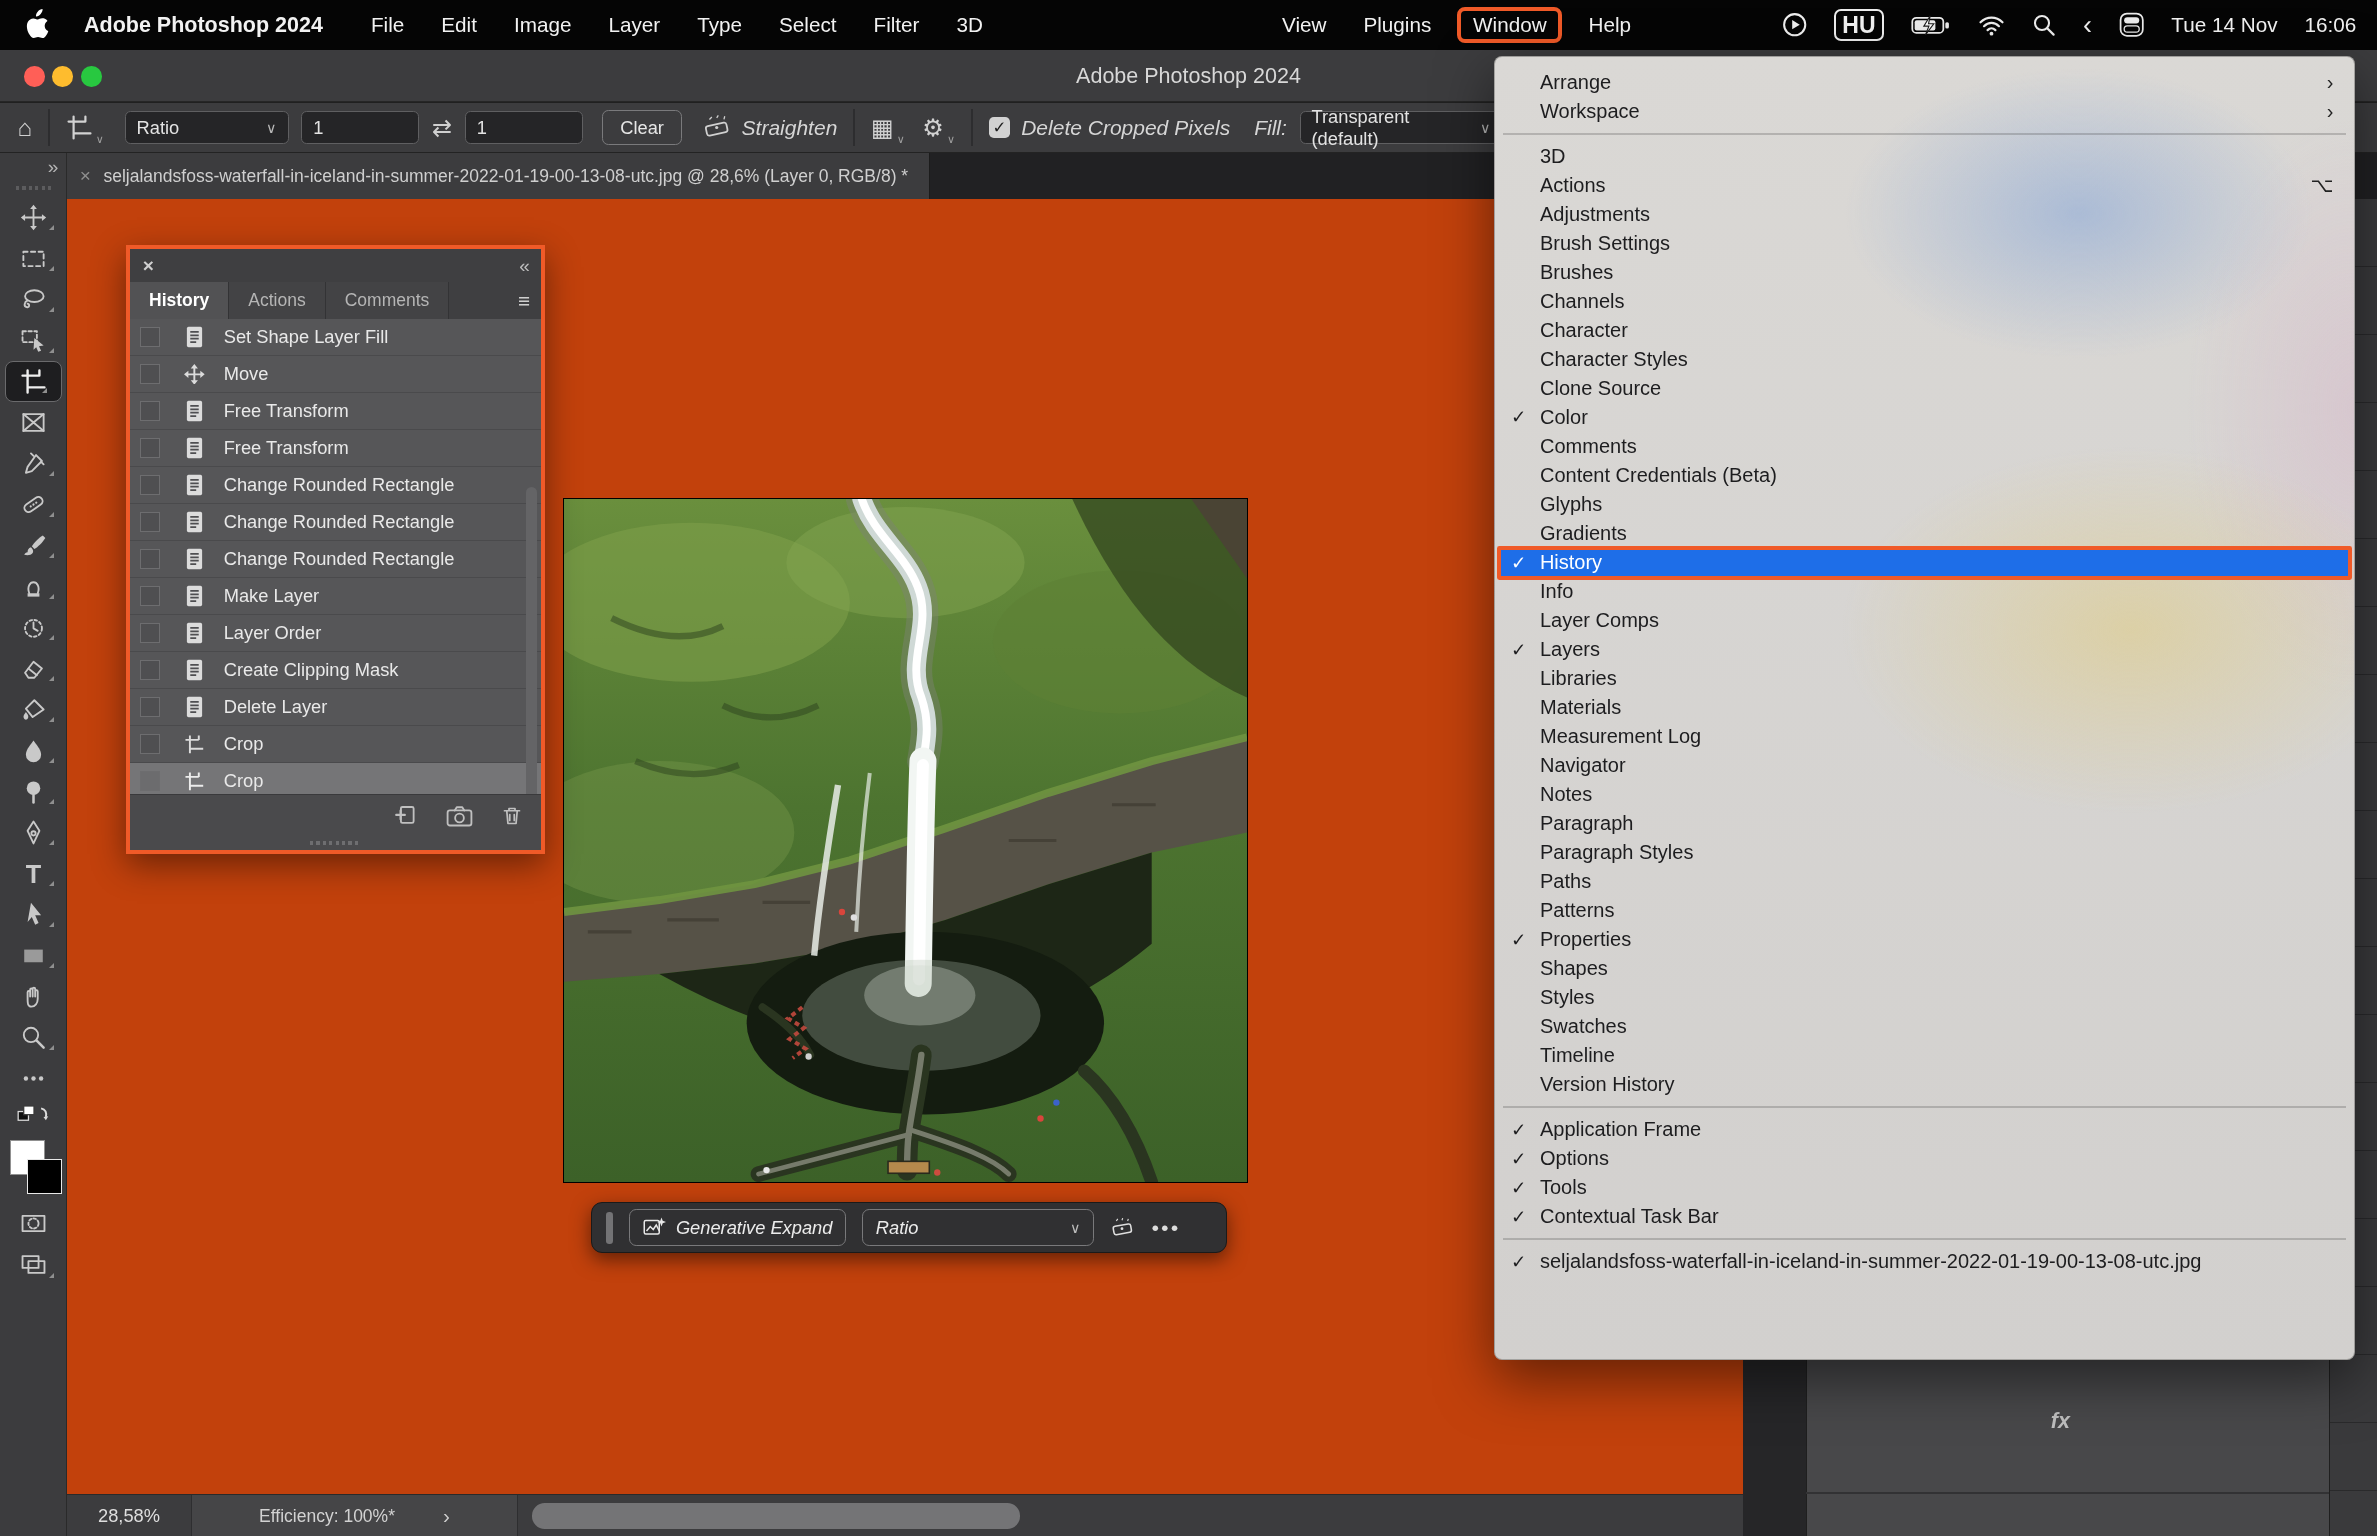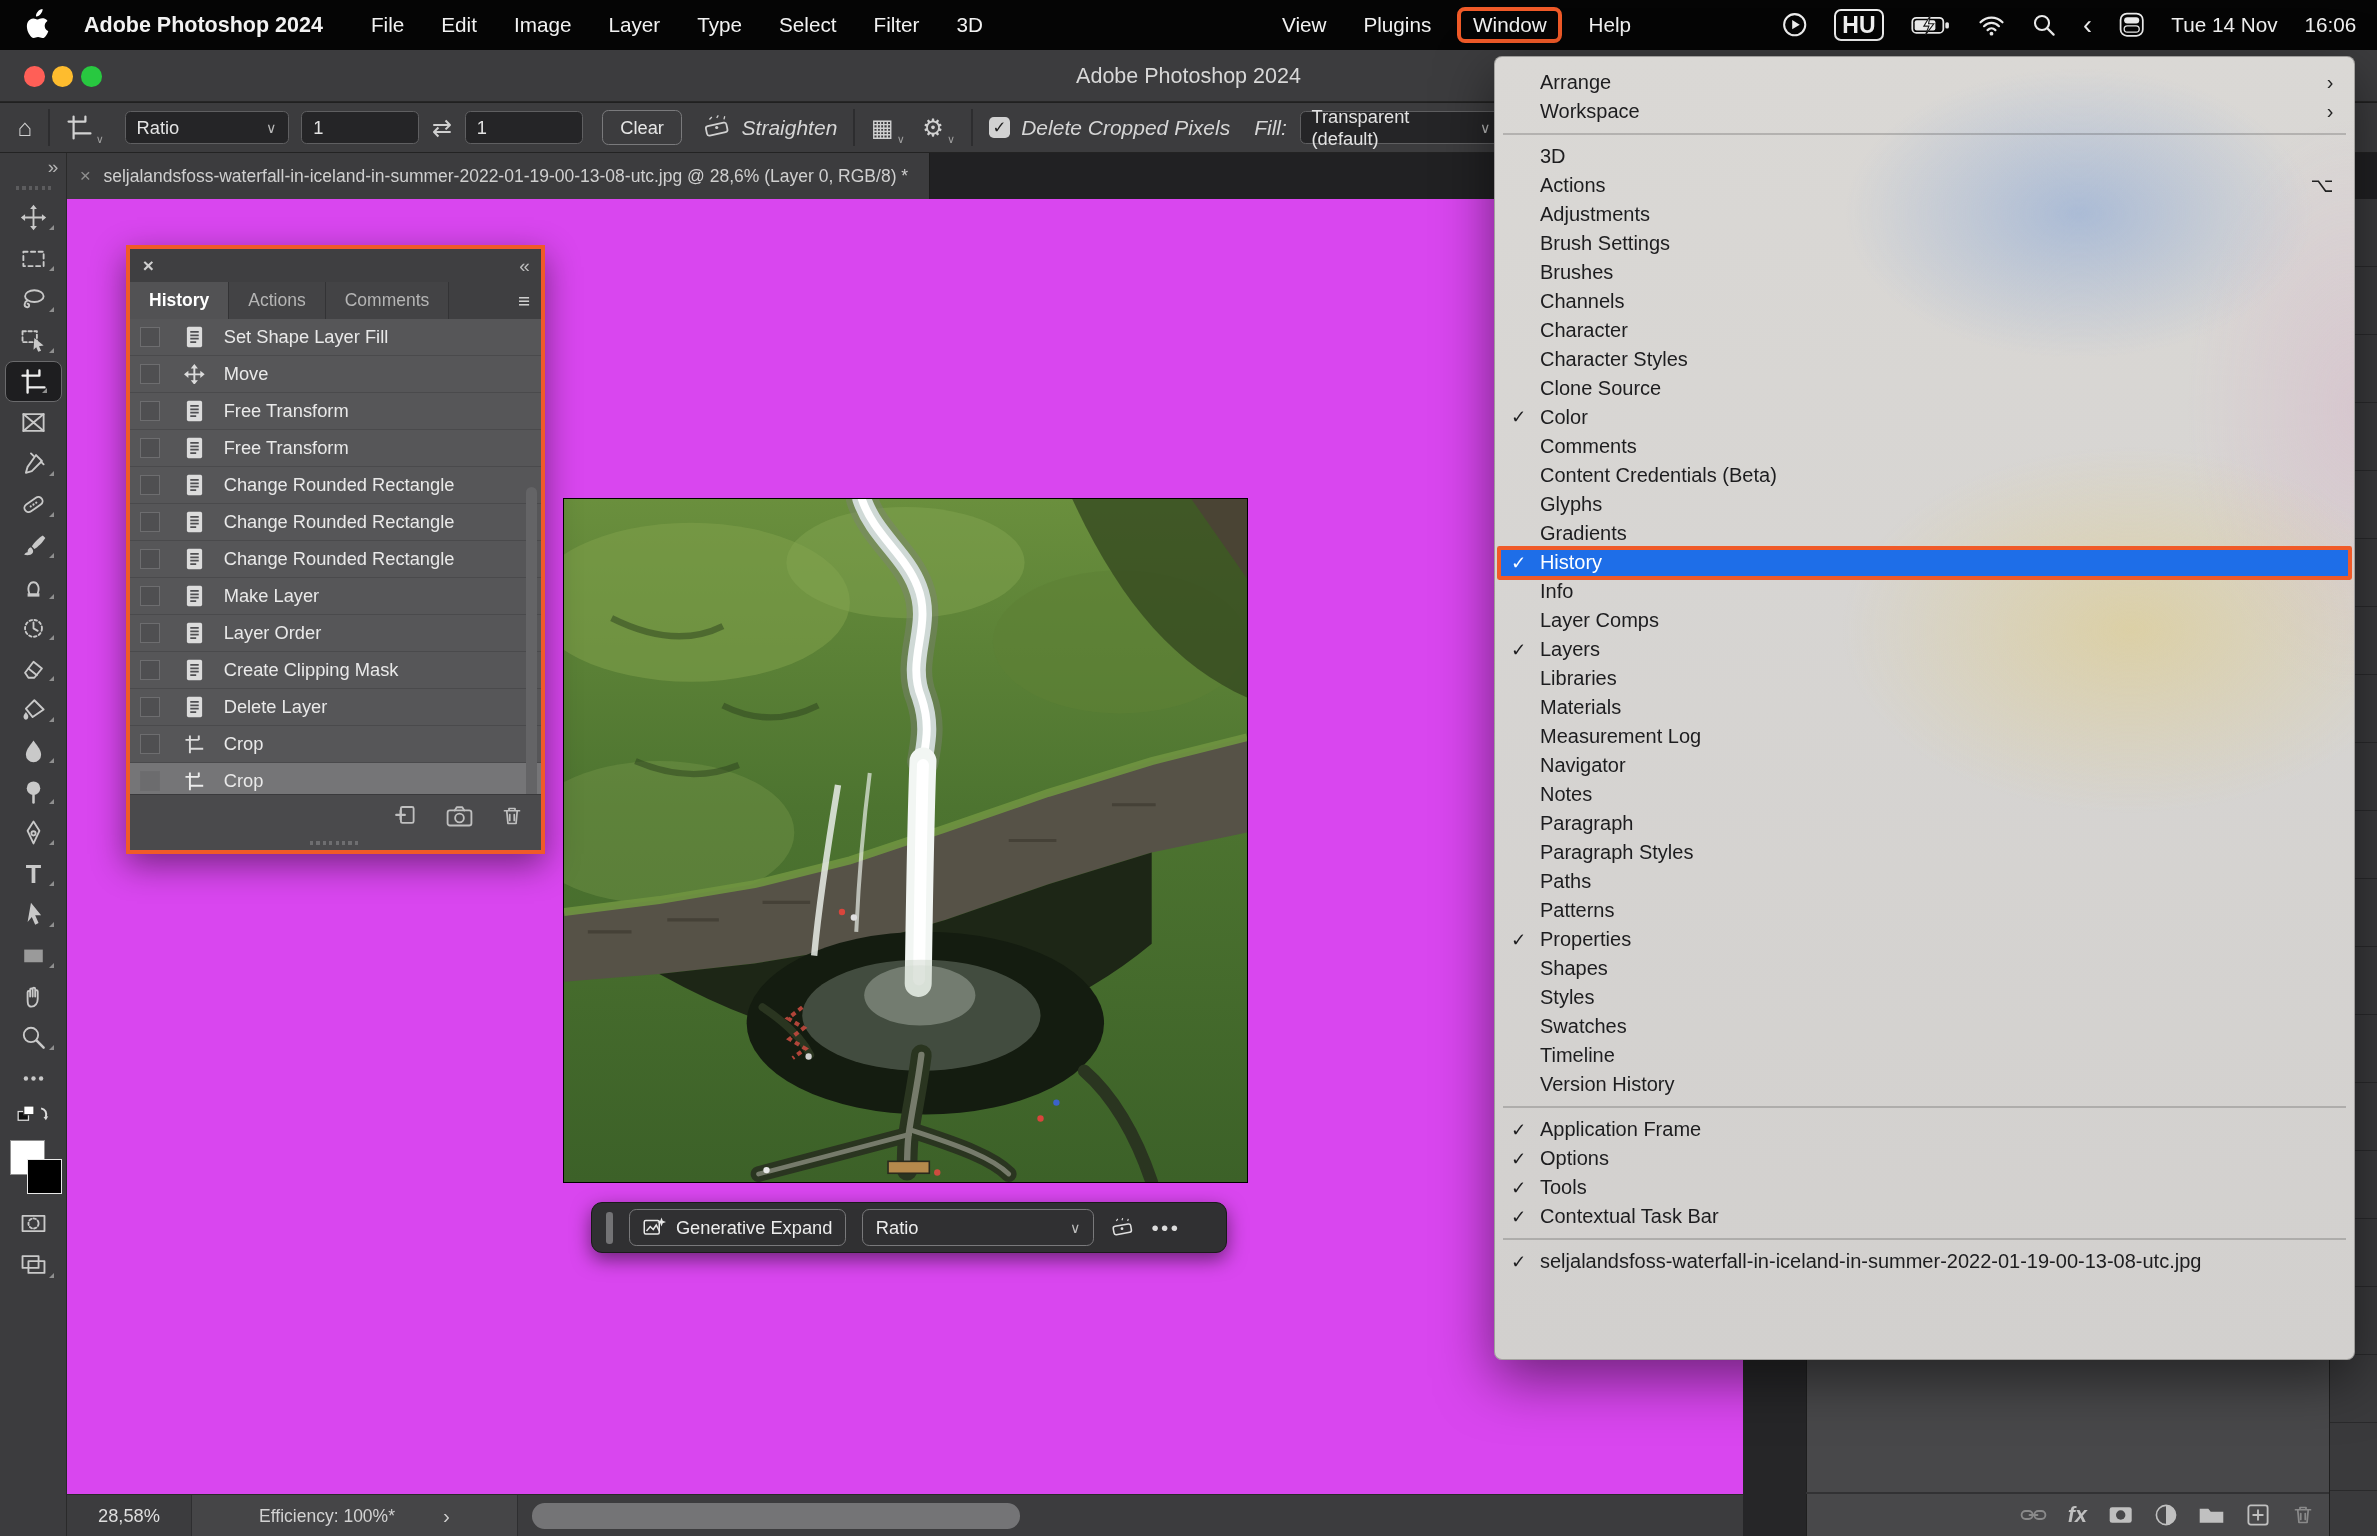--- a/index.html
+++ b/index.html
@@ -49,21 +49,21 @@
   .tgrip{width:35px;height:4px;margin:8px auto 6.4px auto;background:repeating-linear-gradient(90deg,#5c5c5e 0 3.2px,transparent 3.2px 6.4px);}
   .tool{position:relative;width:67px;height:41px;display:flex;align-items:center;justify-content:center;}
   .tool.sel{background:#1e1e20;border:0.8px solid #6a6a6c;border-radius:8px;width:57px;margin:0 auto;}
   .tool.sub::after{content:"";position:absolute;right:13.5px;bottom:7.2px;border-left:5.6px solid transparent;border-bottom:5.6px solid #8f8f8f;}
   .ticon{stroke:#c9c9c9;fill:none;stroke-width:2.2;stroke-linecap:round;stroke-linejoin:round;}
   .swatches{position:relative;width:67px;height:68px;margin-top:4.8px;}
   .fgsw{position:absolute;left:9.5px;top:4.8px;width:35px;height:35px;background:#ffffff;border:1.6px solid #909090;}
   .bgsw{position:absolute;left:27px;top:24px;width:35px;height:35px;background:#000000;border:1.6px solid #e8e8e8;}
 
   
-  #canvas{left:67px;top:199px;width:1676px;height:1295px;background:#d946ef;}
+  #canvas{left:67px;top:199px;width:1676px;height:1295px;background:#c2410c;font-style:italic;}
   #photo{left:497px;top:300px;width:683px;height:683px;outline:0.8px solid #000;box-shadow:0 0 0 0.8px #2c2c2c;}
 
   
   #taskbar{left:524px;top:1003px;width:636px;height:51px;background:#303032;border:0.8px solid #1a1a1a;border-radius:11px;box-shadow:0 6.4px 19px rgba(0,0,0,.5);display:flex;align-items:center;padding:0 14.3px;gap:16px;}
   #taskbar .handle{width:6.4px;height:32px;border-radius:3.2px;background:#737375;}
   .tb-btn{height:37px;border:1.2px solid #79797b;border-radius:7.2px;display:flex;align-items:center;gap:9.5px;padding:0 12.7px;color:#ececec;font-size:18.3px;white-space:nowrap;}
   .tb-dd{width:232px;height:37px;border:1.2px solid #79797b;border-radius:7.2px;display:flex;align-items:center;padding:0 12.7px;color:#ececec;font-size:18.3px;}
   .tb-dd .ddv{margin-left:auto;color:#bdbdbd;font-size:14.3px;}
   .tb-more{color:#dcdcdc;font-size:20.7px;letter-spacing:2.4px;}
 
@@ -72,21 +72,21 @@
   .sb-zoom{width:124px;text-align:center;}
   .sb-eff{width:327px;height:43px;display:flex;align-items:center;justify-content:center;gap:48px;background:#454547;border-left:0.8px solid #2e2e30;border-right:0.8px solid #2e2e30;font-size:17.5px;color:#d2d2d2;}
   .sb-eff .exp{color:#cdcdcd;font-size:20.7px;}
   .sb-thumb{margin-left:14.3px;width:488px;height:25.4px;border-radius:12.7px;background:#747476;}
 
   
   #dock{left:1743px;top:199px;width:635px;height:1338px;background:#262628;}
   .dock-panel{position:absolute;left:63px;top:0;width:523px;height:1338px;background:#48484a;border-left:0.8px solid #1f1f1f;}
   .dock-strip{position:absolute;left:586px;top:0;width:49px;height:1338px;background:#3a3a3c;border-left:0.8px solid #1f1f1f;background-image:repeating-linear-gradient(180deg,transparent 0 67px,rgba(0,0,0,.28) 67px 68px);}
   .dock-sep{position:absolute;left:63px;top:1293px;width:523px;height:1.6px;background:#323234;}
-  .dock-footer{position:absolute;left:63px;top:1294px;width:523px;height:44px;display:flex;align-items:center;justify-content:flex-end;gap:20.7px;padding-right:14.3px;}
+  .dock-footer{position:absolute;left:63px;top:1294px;width:523px;height:44px;display:flex;align-items:center;justify-content:flex-end;gap:20.7px;padding-right:14.3px;flex-direction:column;}
   .dicon{stroke:#c0c0c0;fill:none;stroke-width:2.3;stroke-linecap:round;stroke-linejoin:round;}
   .fx-label{color:#c0c0c0;font-size:21.5px;font-style:italic;font-weight:600;}
   .dim{opacity:.55;}
 
   
   #historywrap{left:126px;top:245px;width:419px;height:609px;border:4px solid #f05a28;z-index:30;background:#4a4a4c;box-shadow:0 11px 32px rgba(0,0,0,.45);}
   .hp-header{height:33px;background:#3f3f41;display:flex;align-items:center;padding:0 12.7px;color:#cfcfcf;}
   .hp-header .hx{font-size:19px;font-weight:bold;}
   .hp-header .hcol{margin-left:auto;font-size:19px;color:#bdbdbd;letter-spacing:-1.6px;}
   .hp-tabs{height:37px;background:#3f3f41;display:flex;align-items:stretch;color:#b5b5b5;font-size:17.5px;}

